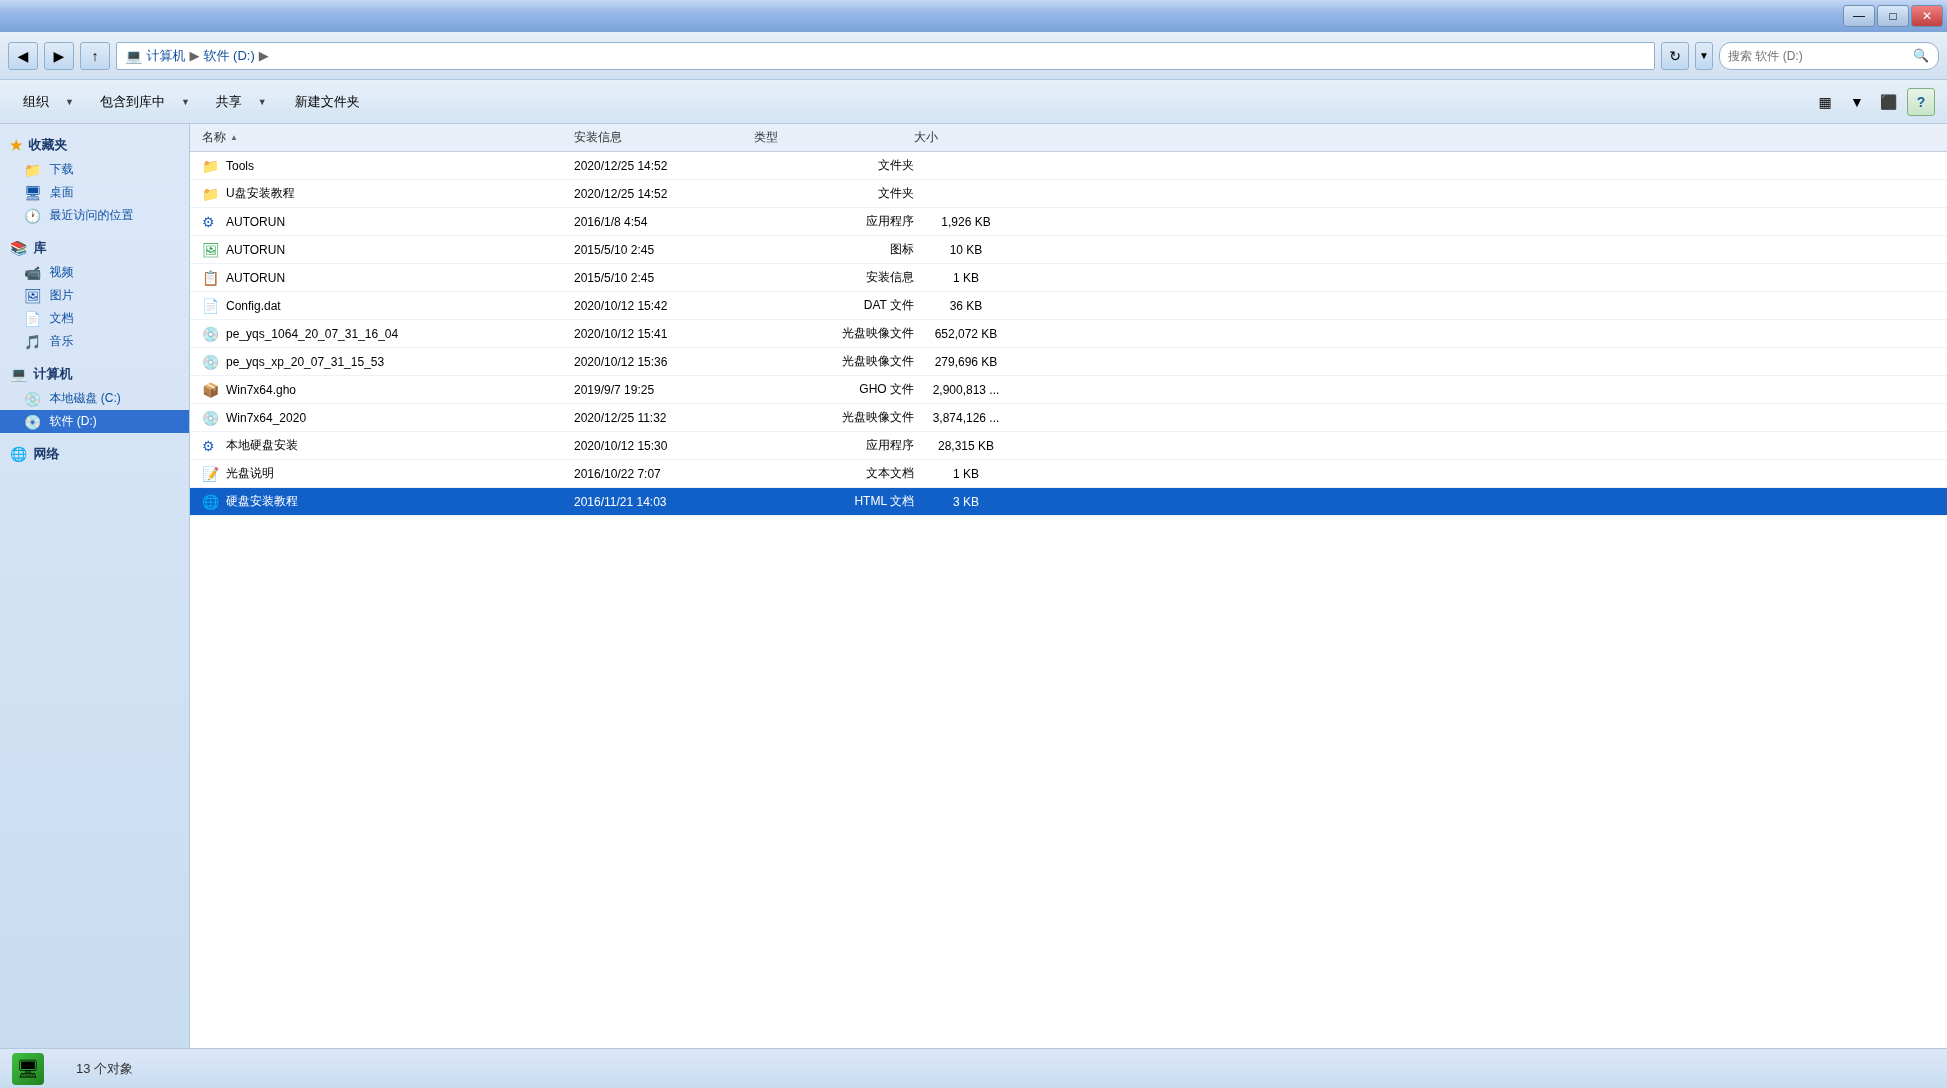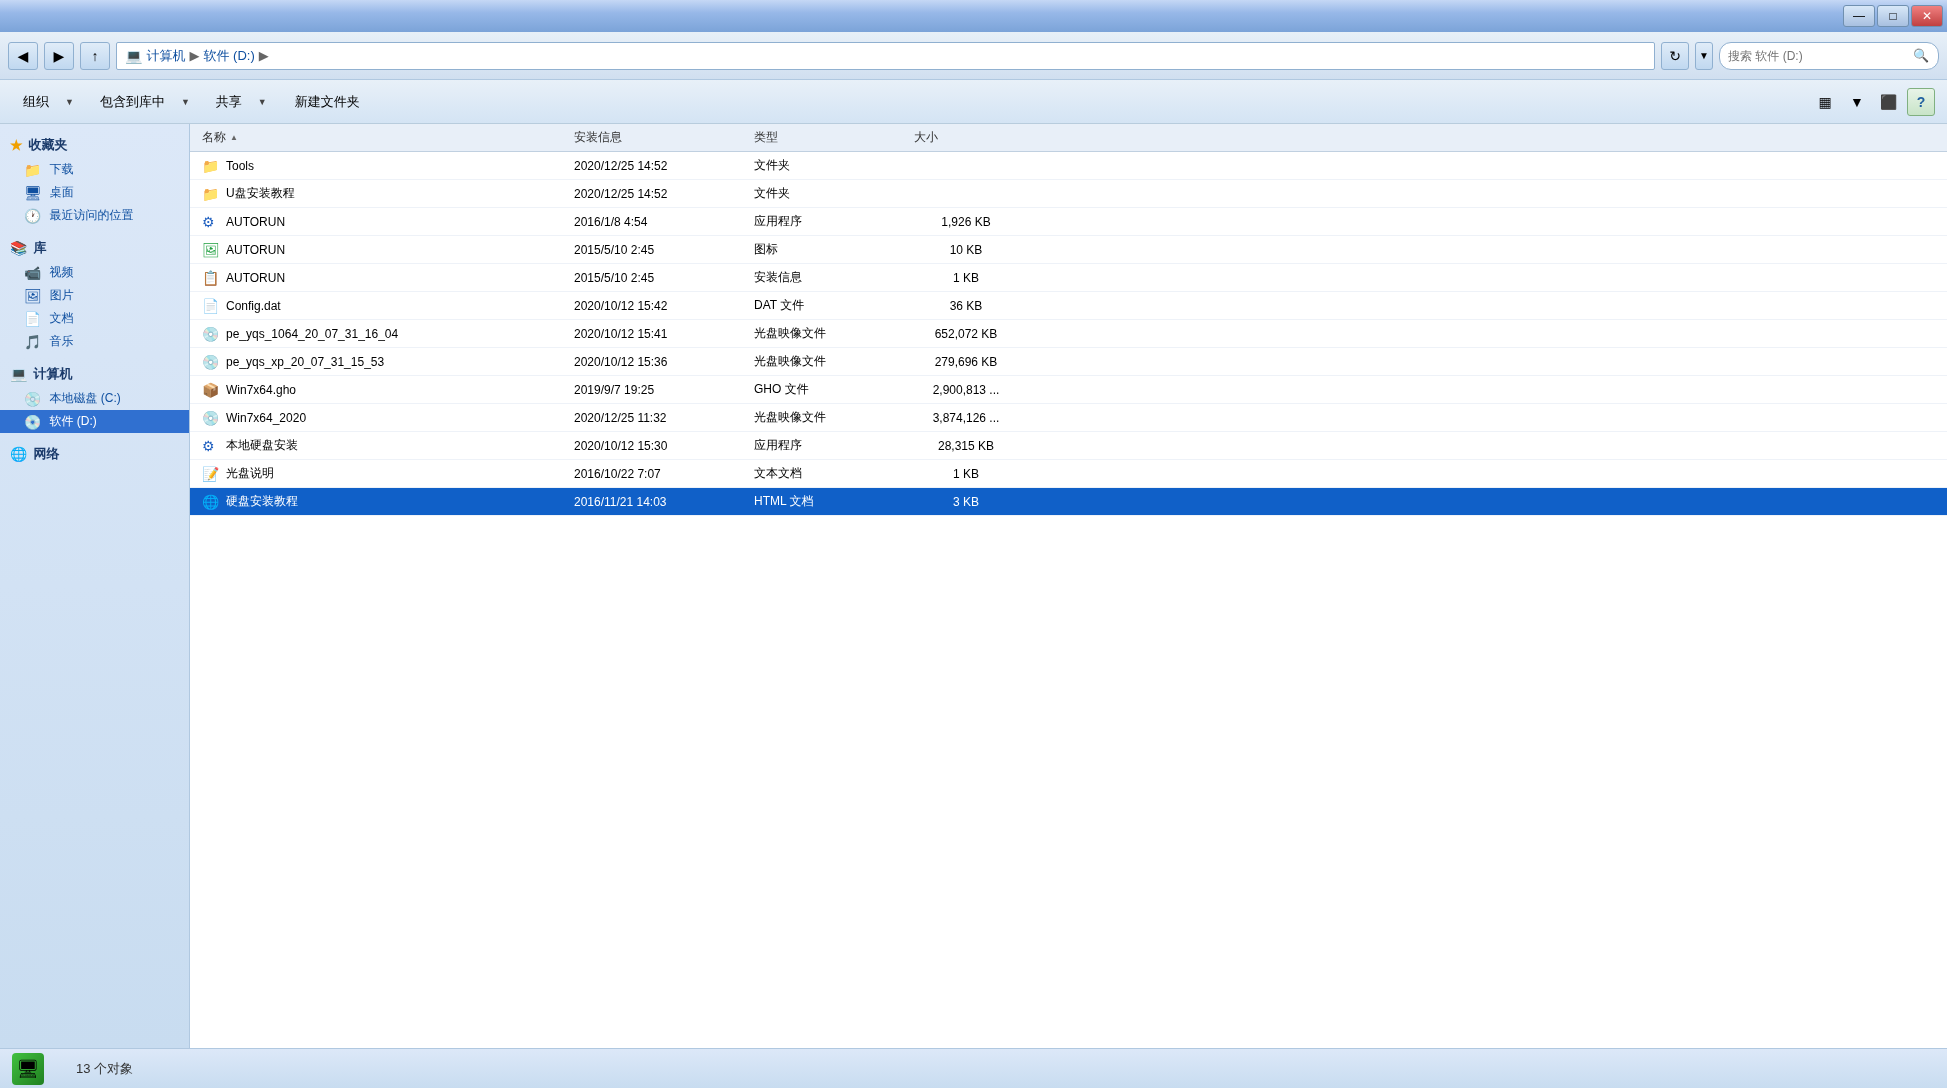--- a/index.html
+++ b/index.html
@@ -201,21 +201,21 @@
       background: #e8eff8;
       border-bottom: 1px solid #c0d0e0;
       height: 28px;
       padding: 0 4px;
       font-size: 12px;
       color: #333;
       font-weight: normal;
     }
     .col-name { width: 380px; padding-left: 8px; cursor: pointer; }
     .col-date { width: 180px; cursor: pointer; }
-    .col-type { width: 160px; cursor: pointer; }
+    .col-type { width: 160px; cursor: pointer; text-align: right; }
     .col-size { width: 120px; text-align: center; padding-right: 16px; cursor: pointer; }
     .col-header-item { display: flex; align-items: center; gap: 4px; }
 
     .file-list { flex: 1; overflow-y: auto; }
     .file-row {
       display: flex;
       align-items: center;
       height: 28px;
       padding: 0 4px;
       border-bottom: 1px solid #eef2f8;

